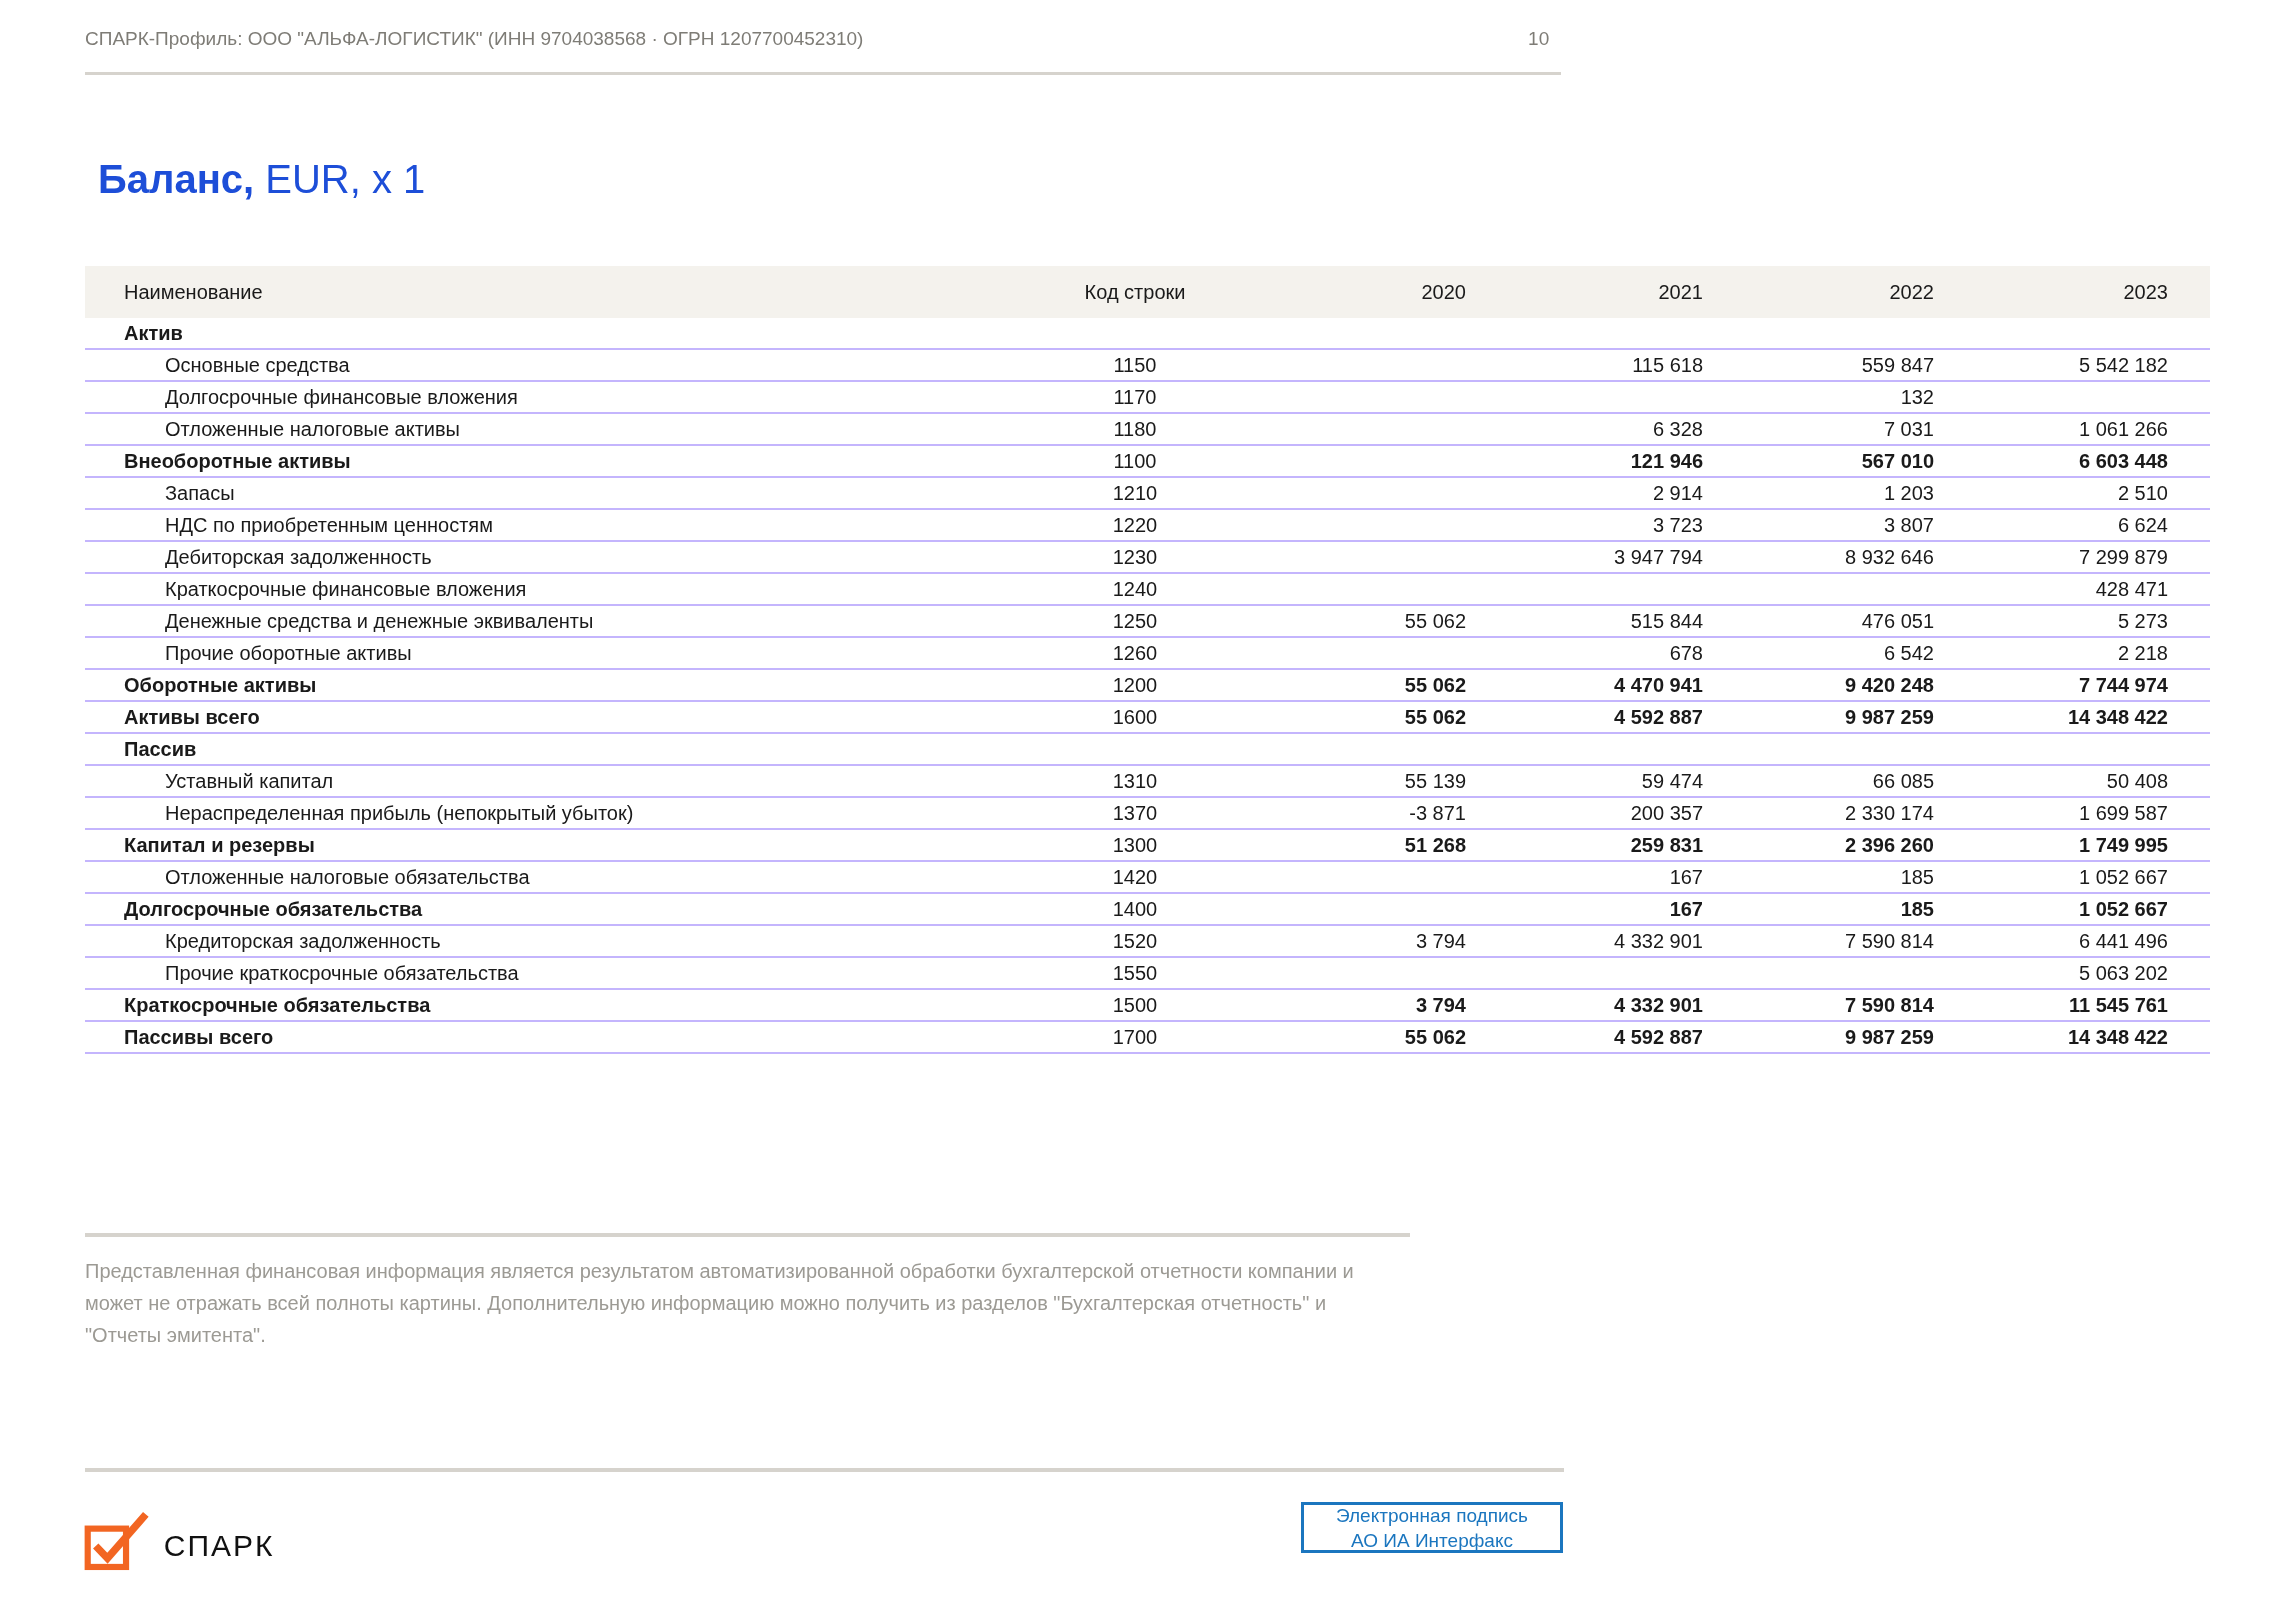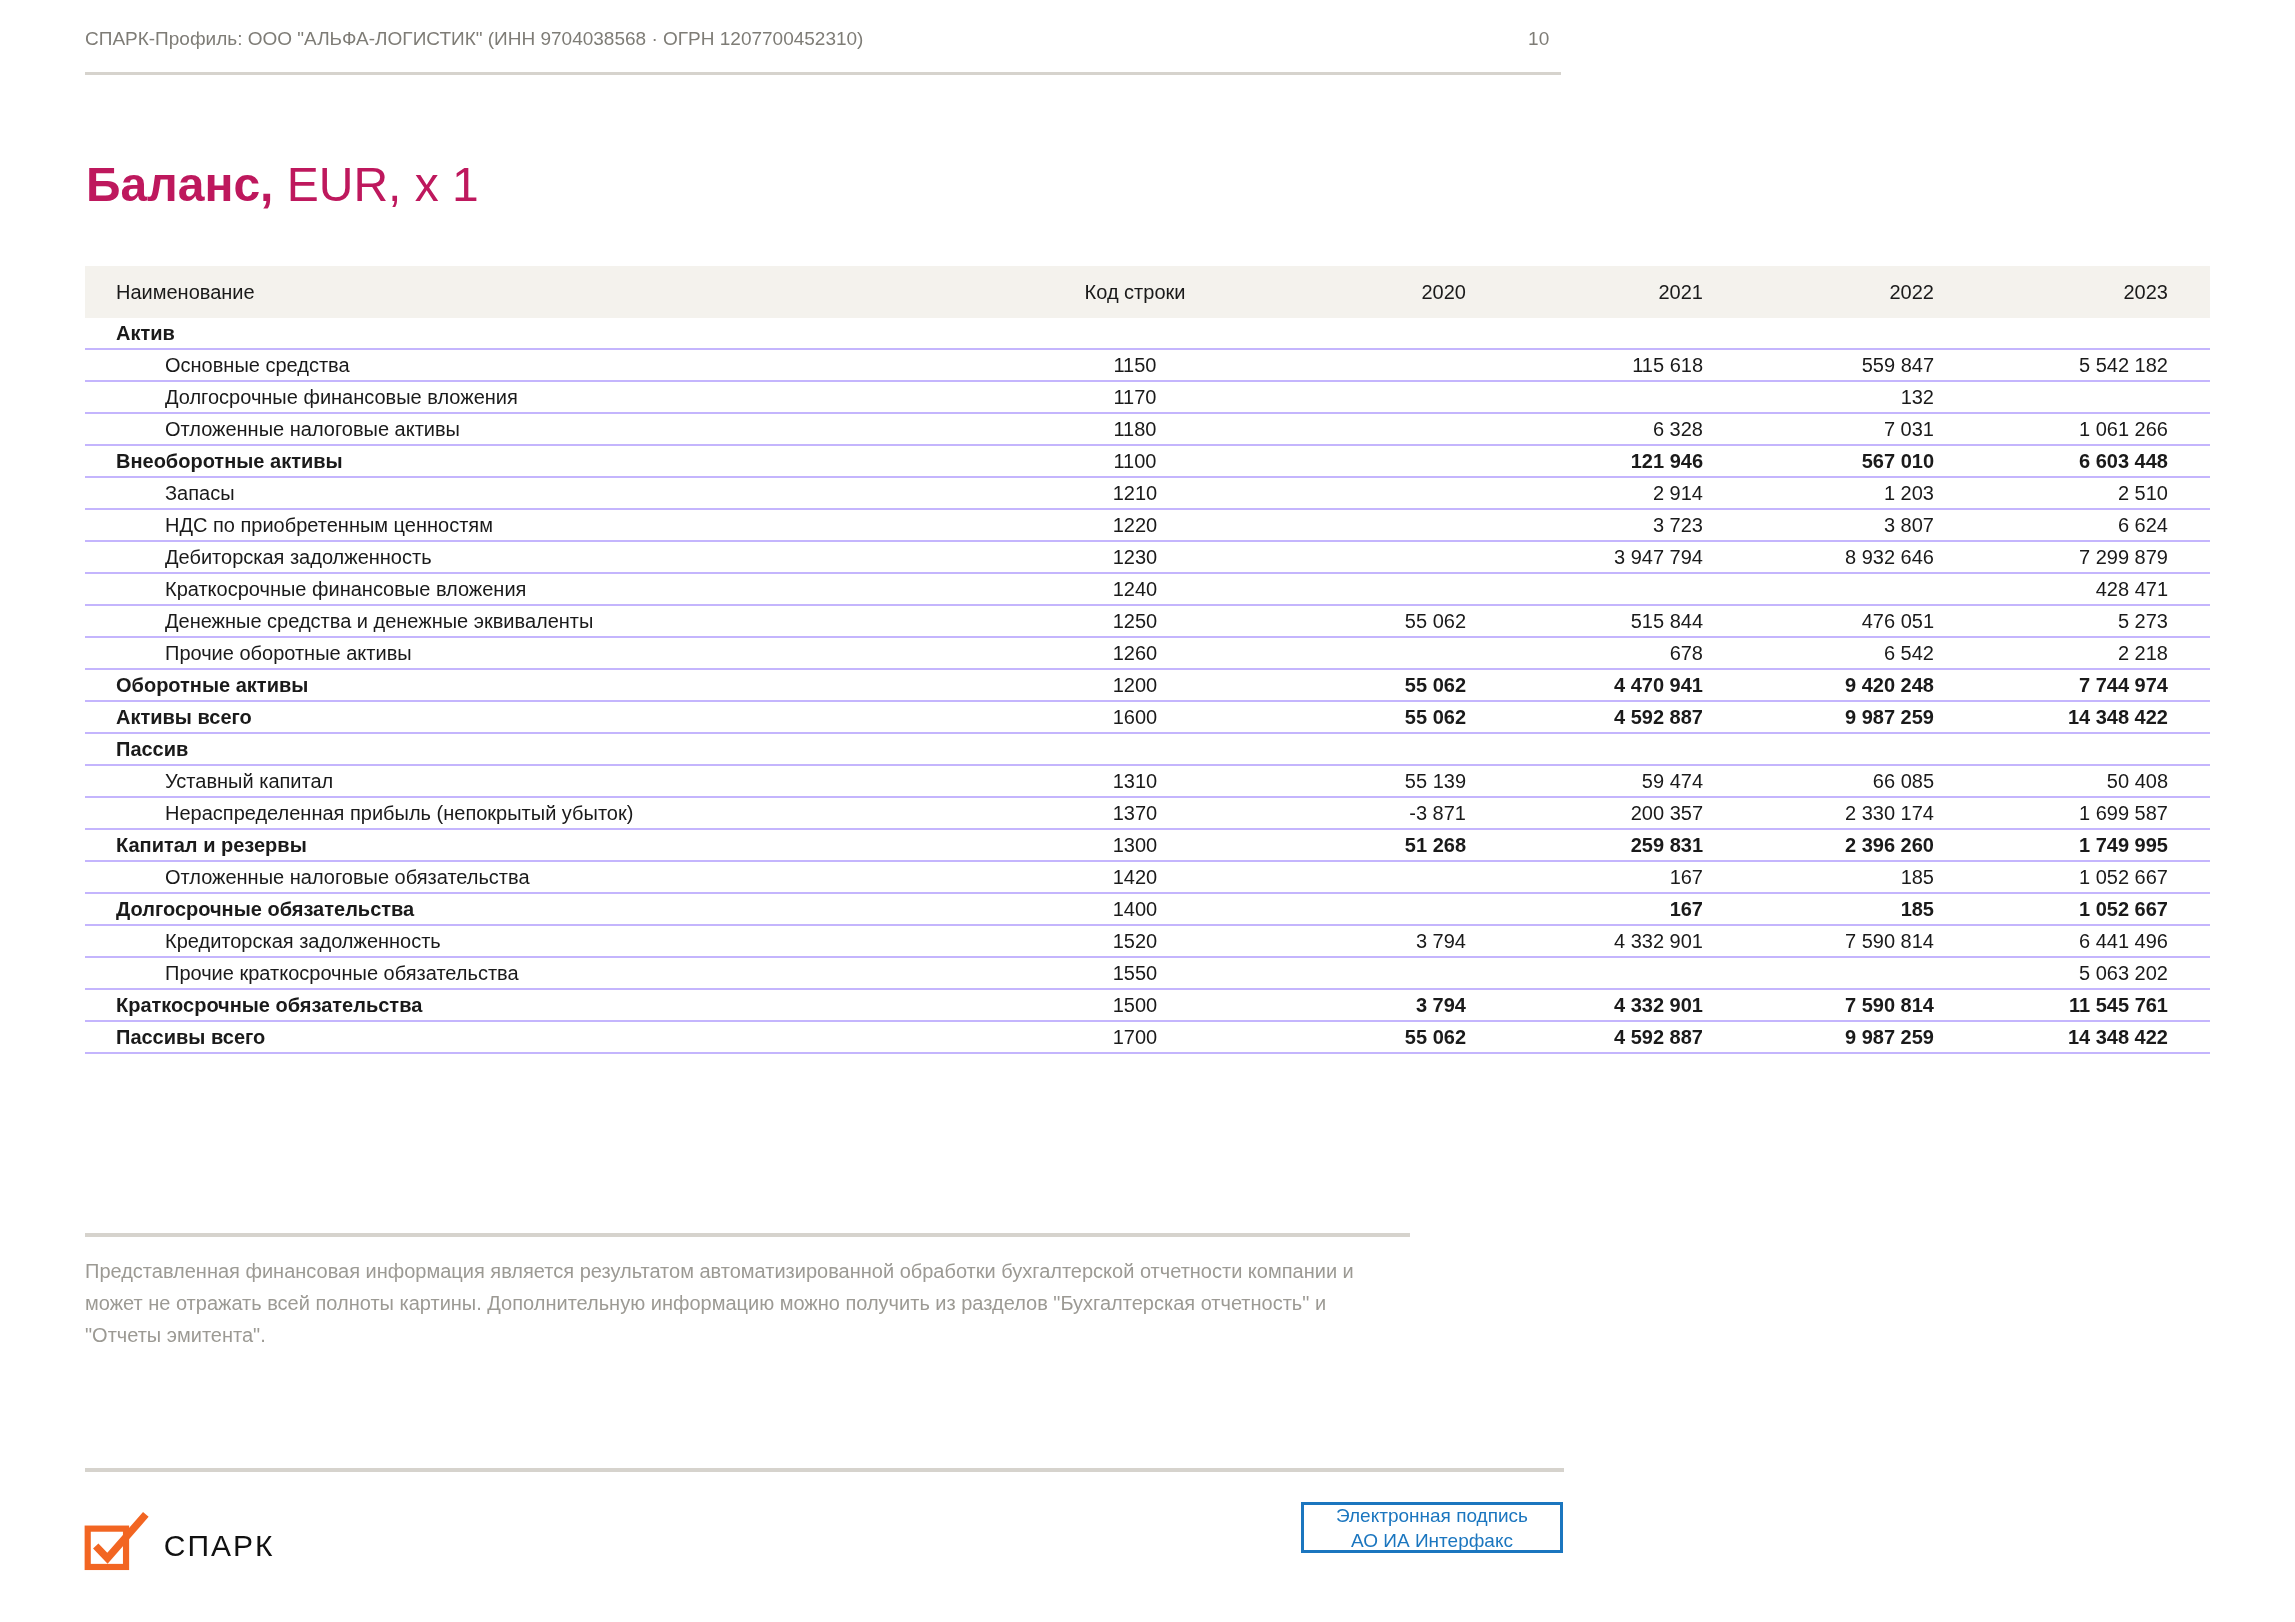--- a/index.html
+++ b/index.html
@@ -25,24 +25,24 @@
     justify-content: space-between;
     align-items: baseline;
     font-size: 19px;
     color: #7e7c76;
   }
   .top-header .pageno { padding-right: 11.8px; }
 
   
   .doc-title {
     position: absolute;
-    left: 86px; top: 157px;
-    font-size: 48px;
+    left: 98px; top: 157px;
+    font-size: 40px;
     font-weight: normal;
-    color: #be185d;
+    color: #1d4ed8;
   }
   .doc-title .t-bold { font-weight: bold; }
 
   
   .fin-table {
     position: absolute;
     left: 85px; top: 266px;
     width: 2125px;
     font-size: 20px;
   }
@@ -51,21 +51,21 @@
     align-items: center;
     height: 52px;
     background: #f4f2ed;
   }
   .trow {
     display: flex;
     align-items: center;
     height: 32px;
     border-bottom: 2px solid #c4b5fd;
   }
-  .c-name  { width: 993px; padding-left: 31px; white-space: nowrap; }
+  .c-name  { width: 993px; padding-left: 39px; white-space: nowrap; }
   .c-code  { width: 114px;  text-align: center; white-space: nowrap; }
   .c-val   { text-align: right; white-space: nowrap; }
   .v1 { width: 274px; }
   .v2 { width: 237px; padding-left: 44px; }
   .v3 { width: 231px; }
   .v4 { width: 234px; }
   .trow.item  .c-name { padding-left: 80px; }
   .trow.section .c-name { font-weight: bold; }
   .trow.total   .c-name { font-weight: bold; }
   .trow.total   .c-val  { font-weight: bold; }

